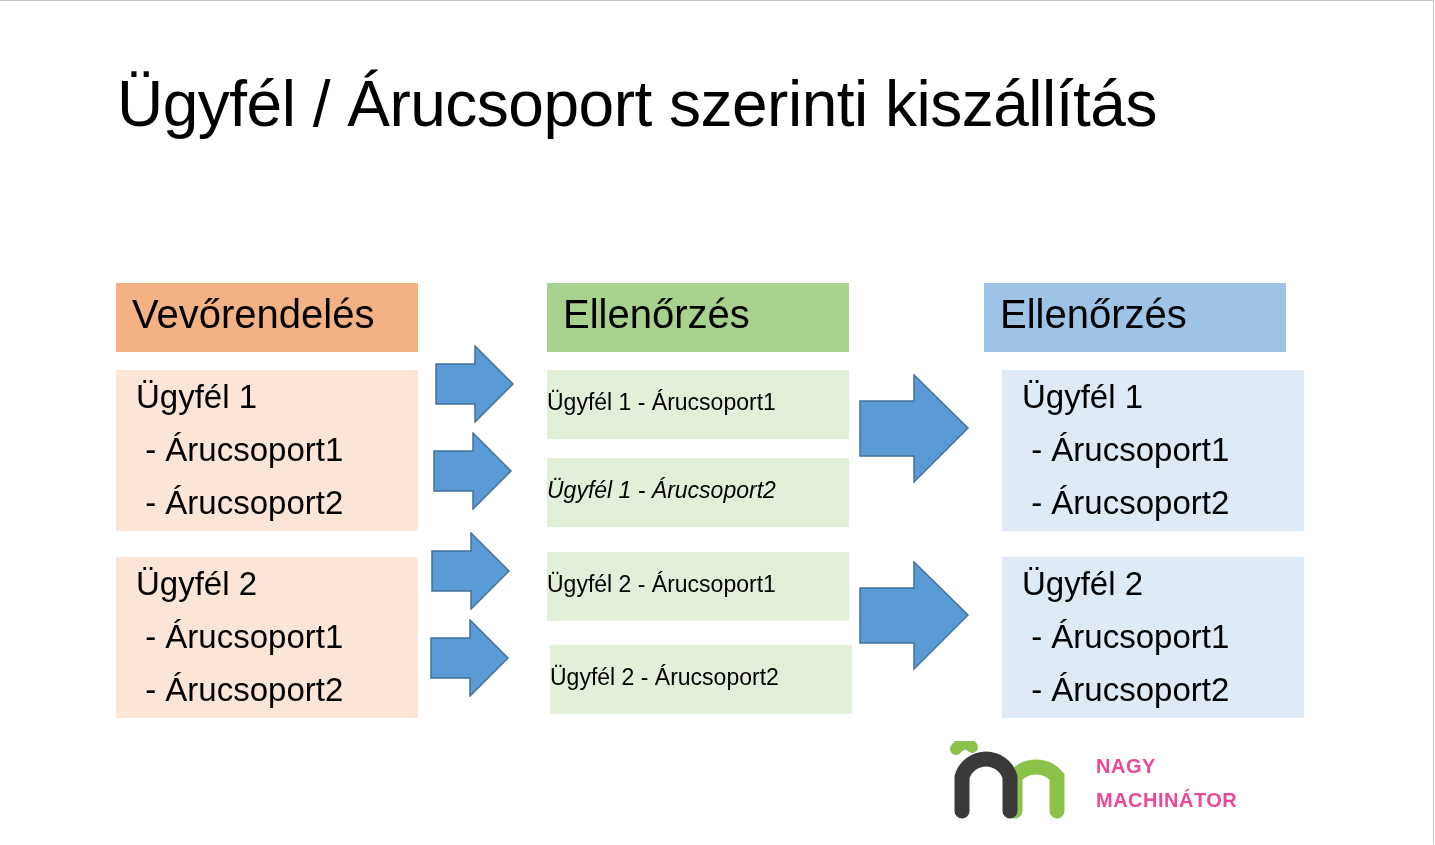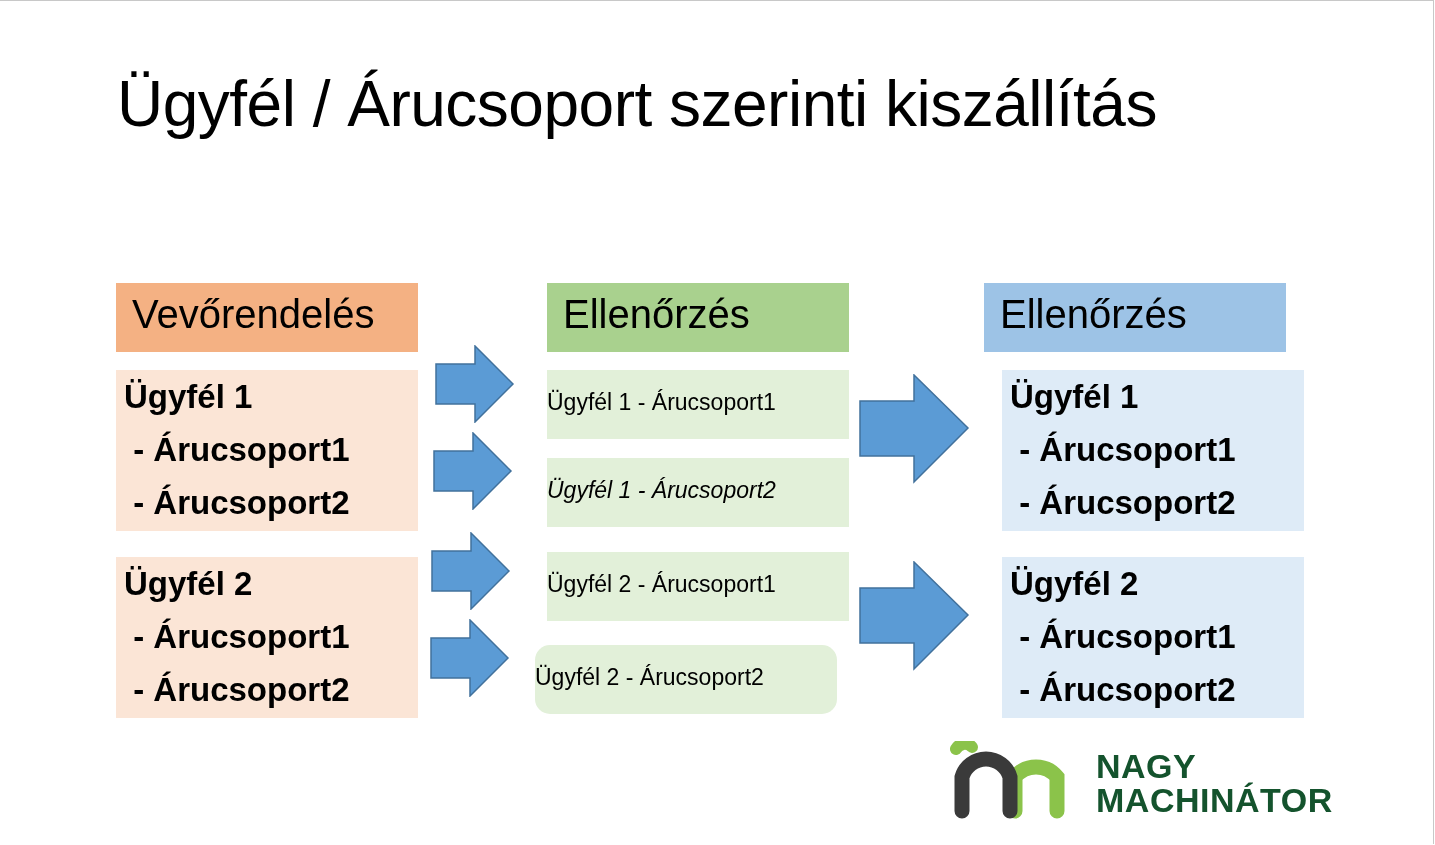--- a/index.html
+++ b/index.html
@@ -20,26 +20,26 @@
     }
     .box { position: absolute; box-sizing: border-box; color: #000; margin-top: 20px; }
     .hdr { height: 69px; font-size: 40px; padding-left: 16px; line-height: 62px; }
     .col-w { width: 302px; }
     .orange-h { background: var(--oh); }
     .green-h  { background: var(--gh); }
     .blue-h   { background: var(--bh); }
     .orange-b { background: var(--ob); }
     .green-b  { background: var(--gb); }
     .blue-b   { background: var(--bb); }
-    .group { height: 161px; font-size: 33px; padding-left: 8px; line-height: 53px; padding-top: 0; font-weight: bold; }
+    .group { height: 161px; font-size: 33px; padding-left: 20px; line-height: 53px; padding-top: 0; }
     .group .line { display: block; white-space: pre; }
     .cell { height: 69px; font-size: 23px; line-height: 64px; white-space: nowrap; }
     .arrow { position: absolute; }
     .logo { position: absolute; left: 950px; top: 740px; width: 340px; height: 80px; }
-    .logo-text { position: absolute; left: 146px; top: 8px; font-size: 34px; font-weight: bold; color: #14532d; line-height: 34px; letter-spacing: 0.5px; }
+    .logo-text { position: absolute; left: 146px; top: 8px; font-size: 20px; font-weight: bold; color: #ec4899; line-height: 34px; letter-spacing: 0.5px; }
     .logo-text span { display: block; }
   </style>
 </head>
 <body>
 
 <div class="slide" style="--oh:#F4B183;--ob:#FBE5D6;--gh:#A9D18E;--gb:#E2F0D9;--bh:#9DC3E6;--bb:#DEEBF7;">
 
   <div class="title">Ügyfél / Árucsoport szerinti kiszállítás</div>
 
   <div class="box hdr col-w orange-h" style="left:116px;top:262px;">Vevőrendelés</div>
@@ -51,21 +51,21 @@
   <div class="box group col-w orange-b" style="left:116px;top:536px;">
     <span class="line">Ügyfél 2</span>
     <span class="line"> - Árucsoport1</span>
     <span class="line"> - Árucsoport2</span>
   </div>
 
   <div class="box hdr col-w green-h" style="left:547px;top:262px;">Ellenőrzés</div>
   <div class="box cell col-w green-b" style="left:547px;top:349px;">Ügyfél 1 - Árucsoport1</div>
   <div class="box cell col-w green-b" style="left:547px;top:437px;font-style:italic;">Ügyfél 1 - Árucsoport2</div>
   <div class="box cell col-w green-b" style="left:547px;top:531px;">Ügyfél 2 - Árucsoport1</div>
-  <div class="box cell col-w green-b" style="left:535px;top:624px;border-radius:15px;">Ügyfél 2 - Árucsoport2</div>
+  <div class="box cell col-w green-b" style="left:550px;top:624px;">Ügyfél 2 - Árucsoport2</div>
 
   <div class="box hdr col-w blue-h" style="left:984px;top:262px;">Ellenőrzés</div>
   <div class="box group col-w blue-b" style="left:1002px;top:349px;">
     <span class="line">Ügyfél 1</span>
     <span class="line"> - Árucsoport1</span>
     <span class="line"> - Árucsoport2</span>
   </div>
   <div class="box group col-w blue-b" style="left:1002px;top:536px;">
     <span class="line">Ügyfél 2</span>
     <span class="line"> - Árucsoport1</span>

